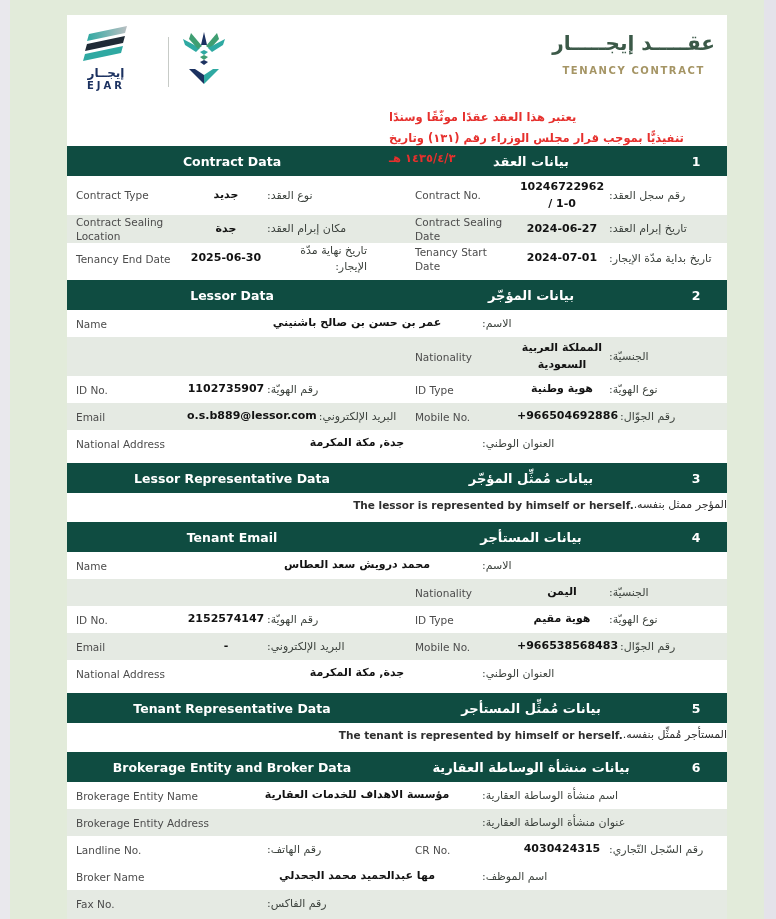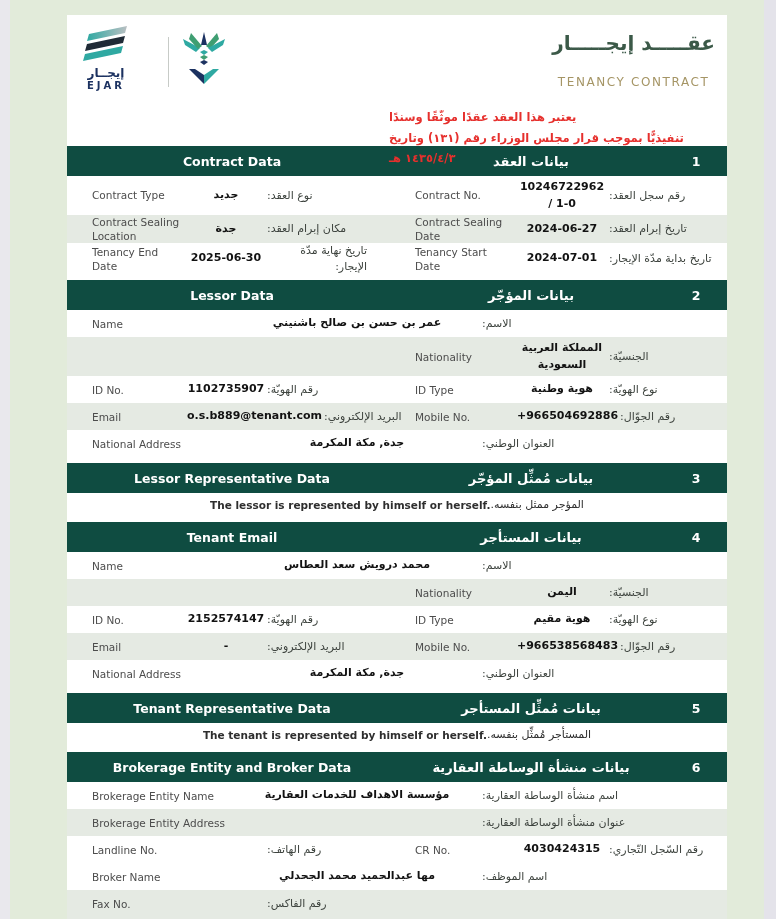--- a/index.html
+++ b/index.html
@@ -18,47 +18,47 @@
   .ejar-logo .ar{font-size:12px;font-weight:bold;color:var(--navy,#1c3261);direction:rtl;line-height:1.1;}
   .ejar-logo .en{font-size:10px;font-weight:bold;color:var(--navy,#1c3261);letter-spacing:3px;line-height:1.2;}
   .logo-divider{position:absolute;left:101px;top:22px;width:1px;height:50px;background:#c7cbc7;}
   .rega-logo{position:absolute;left:114px;top:16px;display:flex;align-items:flex-start;gap:5px;}
   .rega-text{display:flex;flex-direction:column;align-items:flex-start;}
   .rega-word{font-size:23px;font-weight:bold;color:var(--navy,#1c3261);line-height:1;letter-spacing:1px;}
   .rega-ar{font-size:14px;font-weight:bold;color:var(--navy,#1c3261);direction:rtl;line-height:1.25;}
   .rega-en{font-size:6.9px;font-weight:bold;color:var(--navy,#1c3261);letter-spacing:0.55px;}
   .titles{position:absolute;right:12px;top:16px;text-align:center;}
   .title-ar{font-size:20px;font-weight:bold;color:var(--title-green,#3b5948);direction:rtl;}
-  .title-en{margin-top:20px;font-size:12px;font-weight:normal;color:var(--gold,#a59565);letter-spacing:1.6px;}
+  .title-en{margin-top:10px;font-size:10px;font-weight:bold;color:var(--gold,#a59565);letter-spacing:1.6px;}
   .red-note{position:absolute;right:2px;top:92px;width:336px;text-align:left;
     color:var(--red,#e6302d);font-weight:bold;font-size:11.5px;line-height:1.8;direction:rtl;}
 
   
   .section{margin-top:6px;}
   .section:first-child{margin-top:0;}
   .sec-header{display:flex;align-items:center;background:var(--accent,#0f4c41);color:#fff;height:30px;font-weight:bold;}
   .sh-en{width:50%;text-align:center;font-size:12.5px;}
   .sh-ar{flex:1;text-align:center;font-size:13px;direction:rtl;}
   .sh-num{width:62px;text-align:center;font-size:12.5px;}
 
   .row{display:flex;min-height:27px;align-items:stretch;background:#fff;}
   .row.gray{background:var(--row-gray,#e5eae3);}
   .half{width:50%;display:flex;}
   .field{display:flex;flex:1;align-items:center;}
-  .f-en{width:118px;padding-left:25px;font-size:10.5px;color:#4c4c4c;line-height:1.35;box-sizing:border-box;}
+  .f-en{width:118px;padding-left:9px;font-size:10.5px;color:#4c4c4c;line-height:1.35;box-sizing:border-box;}
   .half.right .f-en{padding-left:18px;}
   .f-val{flex:1;text-align:center;font-weight:bold;font-size:11px;color:#121212;padding:3px 2px;line-height:1.5;}
   .f-ar{width:118px;padding-right:4px;font-size:11px;color:#3c423d;text-align:right;direction:rtl;line-height:1.4;box-sizing:border-box;display:flex;align-items:center;justify-content:flex-end;}
   .half.left .f-ar{padding-right:30px;width:130px;}
   .field.full .f-en{width:165px;}
   .field.full .f-ar{width:245px;}
   .val-inner{display:inline-block;}
   .val-inner.narrow{max-width:110px;}
 
-  .note-row{justify-content:center;align-items:center;min-height:23px;padding:0 8px;display:flex;}
+  .note-row{justify-content:flex-end;align-items:center;min-height:23px;padding:0 0;display:flex;}
   .note-en{font-size:10.5px;font-weight:bold;color:#2e2e2e;}
   .note-ar{font-size:11px;color:#2e2e2e;direction:rtl;}
 </style>
 </head>
 <body>
 
 <div class="page-bg"></div>
 <div class="scroll-strip"></div>
 
 <div class="card">
@@ -201,21 +201,21 @@
               <span class="f-en">ID Type</span>
               <span class="f-val"><span class="val-inner" dir="auto">هوية وطنية</span></span>
               <span class="f-ar" dir="rtl">نوع الهويّة:</span>
             </div>
           </div>
         </div>
         <div class="row gray">
           <div class="half left">
             <div class="field">
               <span class="f-en">Email</span>
-              <span class="f-val"><span class="val-inner" dir="auto">o.s.b889@tenant.com</span></span>
+              <span class="f-val"><span class="val-inner" dir="auto">o.s.b889@lessor.com</span></span>
               <span class="f-ar" dir="rtl">البريد الإلكتروني:</span>
             </div>
           </div>
           <div class="half right">
             <div class="field">
               <span class="f-en">Mobile No.</span>
               <span class="f-val"><span class="val-inner" dir="auto">+966504692886</span></span>
               <span class="f-ar" dir="rtl">رقم الجوّال:</span>
             </div>
           </div>

